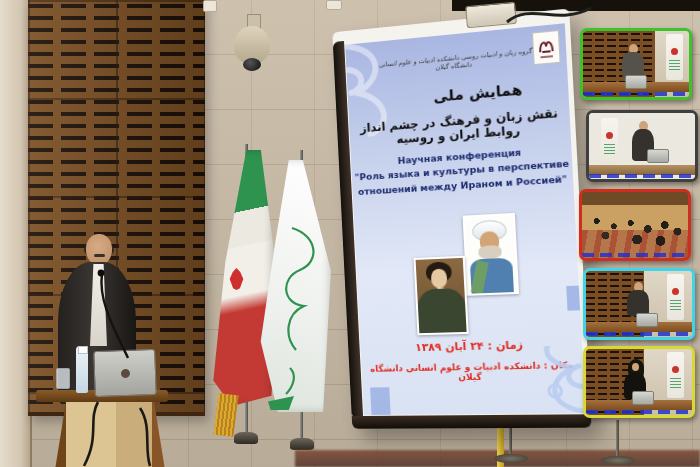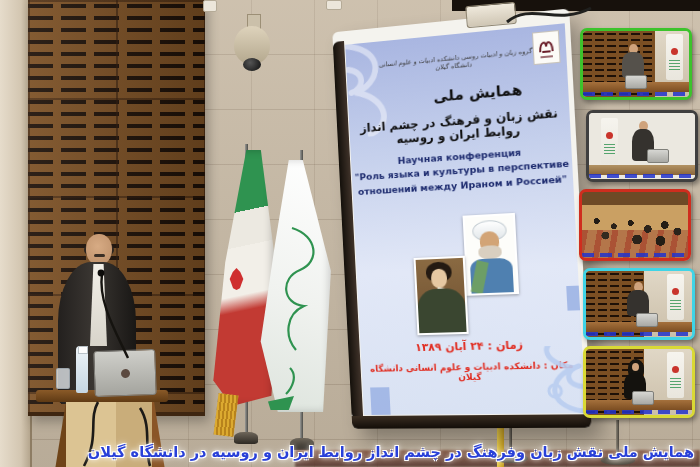--- a/index.html
+++ b/index.html
@@ -313,15 +313,14 @@
         <i class="g"></i>
       </div>
     <div class="hijab" style="left:42px;top:10px"></div>
     <div class="p-head" style="left:46px;top:14px;width:7px;height:8px"></div>
     <div class="p-torso" style="left:38px;top:24px;background:#14120e"></div>
     <div class="p-strip" style="bottom:5px"></div>
     <div class="p-laptop" style="left:46px;top:42px"></div>
     <div class="p-dash"></div>
   </div>
 
-  <div class="cap cap-event" dir="rtl" style="color: rgb(41, 64, 216);">همایش ملی نقش زبان وفرهنگ در چشم انداز روابط ایران و روسیه در دانشگاه گیلان</div>
 
 </div>
 
 </body></html>

